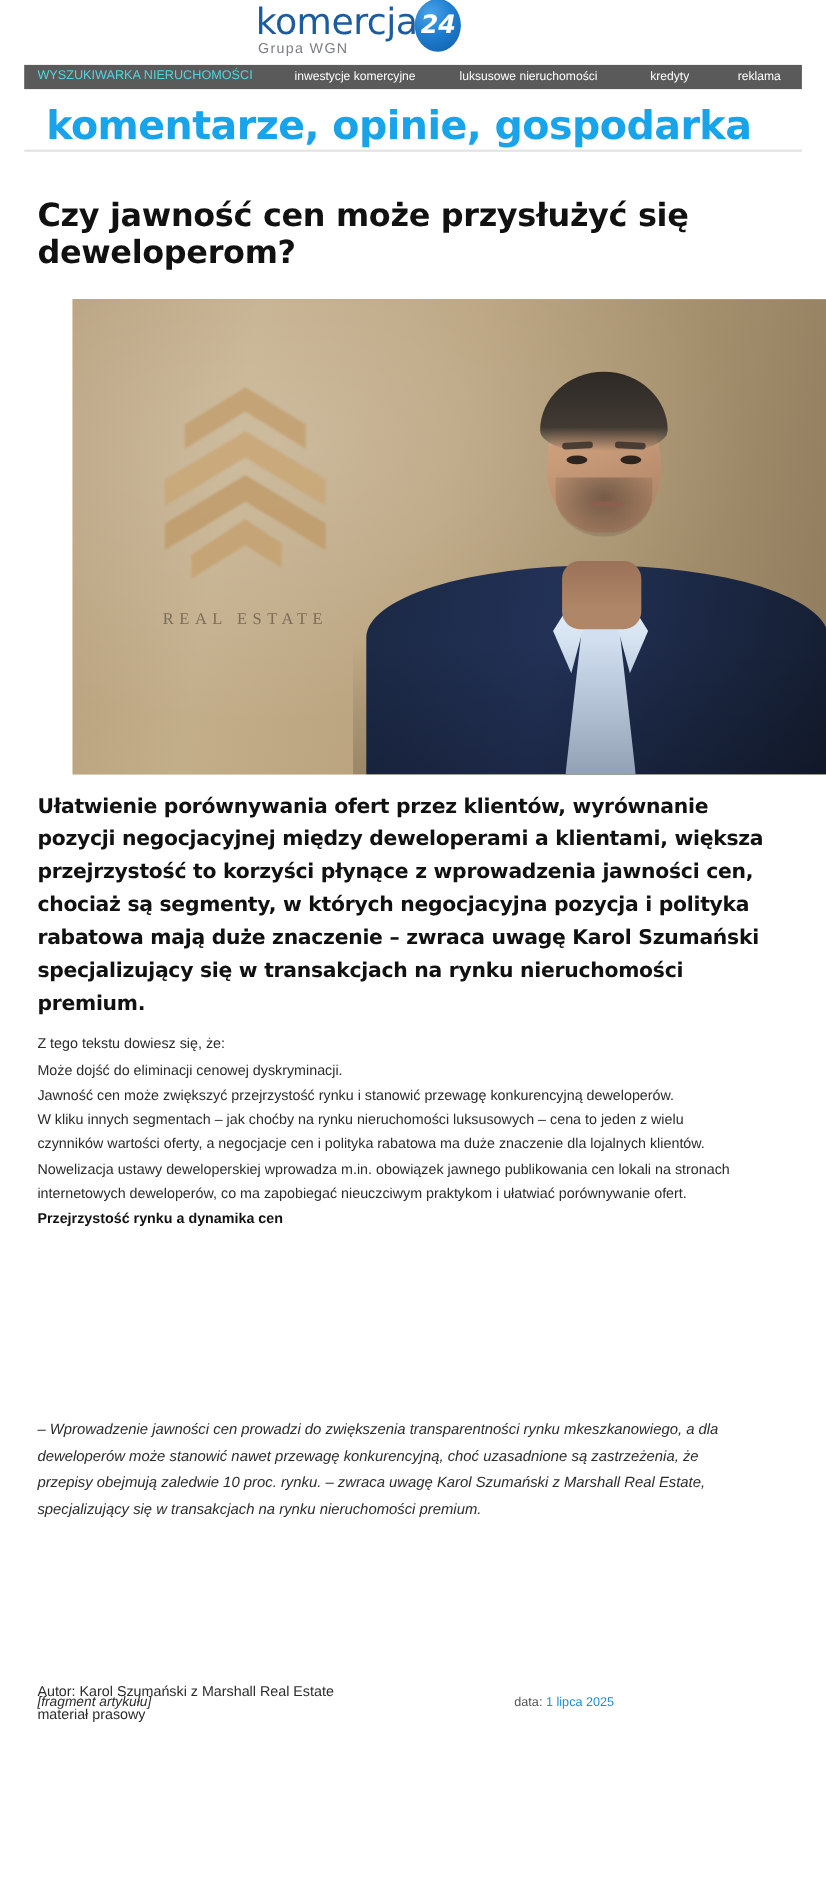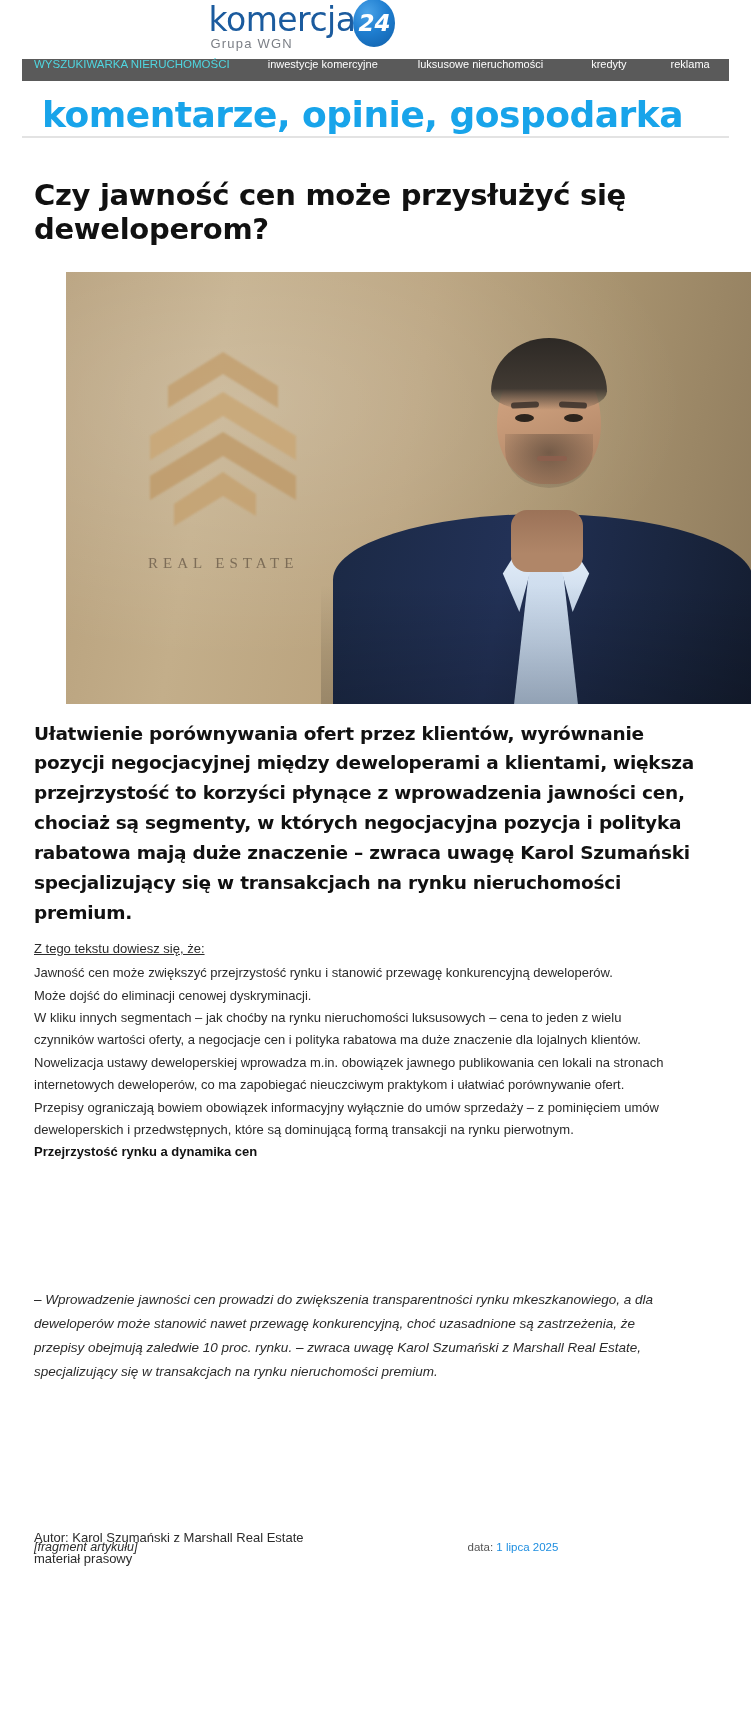--- a/index.html
+++ b/index.html
@@ -12,20 +12,21 @@
     height: 1716px;
     font-family: "Liberation Sans", sans-serif;
     color: #1a1a1a;
     overflow: hidden;
   }
   .page {
     position: relative;
     width: 604px;
     height: 1716px;
     background: #ffffff;
+    padding-left: 24px;
   }
 
   
   .masthead {
     height: 56px;
     display: flex;
     align-items: center;
     justify-content: center;
     background: #ffffff;
   }
@@ -78,20 +79,21 @@
 
   
   .navbar {
     position: absolute;
     left: 22px;
     top: 59px;
     width: 707px;
     height: 22px;
     background: #5a5a5a;
     display: flex;
+    align-items: center;
     box-sizing: border-box;
   }
   .nav-item {
     font-size: 11px;
     color: #ffffff;
     white-space: nowrap;
     line-height: 1;
   }
   .nav-item.first {
     color: #4fd6e0;
@@ -322,21 +324,21 @@
   .body-col {
     position: absolute;
     left: 34px;
     top: 938px;
     width: 640px;
     font-size: 13px;
     line-height: 1.72;
     color: #2b2b2b;
   }
   .body-col p { margin: 0; }
-  .intro-line { margin-bottom: 2px !important; text-decoration: underline; }
+  .intro-line { margin-bottom: 2px !important; }
   .bullets p { margin: 0; }
   .subhead {
     font-weight: bold;
     color: #111111;
   }
   .quote {
     position: absolute;
     left: 34px;
     top: 1288px;
     width: 640px;
@@ -454,25 +456,24 @@
       <div class="lips"></div>
       <div class="shoulder-shadow"></div>
     </div>
   </figure>
 
   <p class="lead">Ułatwienie porównywania ofert przez klientów, wyrównanie pozycji negocjacyjnej między deweloperami a klientami, większa przejrzystość to korzyści płynące z wprowadzenia jawności cen, chociaż są segmenty, w których negocjacyjna pozycja i polityka rabatowa mają duże znaczenie – zwraca uwagę Karol Szumański specjalizujący się w transakcjach na rynku nieruchomości premium.</p>
 
   <div class="body-col">
     <p class="intro-line">Z tego tekstu dowiesz się, że:</p>
     <div class="bullets">
+      <p>Może dojść do eliminacji cenowej dyskryminacji.</p>
       <p>Jawność cen może zwiększyć przejrzystość rynku i stanowić przewagę konkurencyjną deweloperów.</p>
-      <p>Może dojść do eliminacji cenowej dyskryminacji.</p>
       <p>W kliku innych segmentach – jak choćby na rynku nieruchomości luksusowych – cena to jeden z wielu czynników wartości oferty, a negocjacje cen i polityka rabatowa ma duże znaczenie dla lojalnych klientów.</p>
       <p>Nowelizacja ustawy deweloperskiej wprowadza m.in. obowiązek jawnego publikowania cen lokali na stronach internetowych deweloperów, co ma zapobiegać nieuczciwym praktykom i ułatwiać porównywanie ofert.</p>
-      <p>Przepisy ograniczają bowiem obowiązek informacyjny wyłącznie do umów sprzedaży – z pominięciem umów deweloperskich i przedwstępnych, które są dominującą formą transakcji na rynku pierwotnym.</p>
     </div>
     <p class="subhead">Przejrzystość rynku a dynamika cen</p>
   </div>
 
   <div class="quote">
     <p>– Wprowadzenie jawności cen prowadzi do zwiększenia transparentności rynku mkeszkanowiego, a dla deweloperów może stanowić nawet przewagę konkurencyjną, choć uzasadnione są zastrzeżenia, że przepisy obejmują zaledwie 10 proc. rynku. – zwraca uwagę Karol Szumański z Marshall Real Estate, specjalizujący się w transakcjach na rynku nieruchomości premium.</p>
   </div>
 
   <div class="meta-row">
     <div class="fragment">[fragment artykułu]</div>

